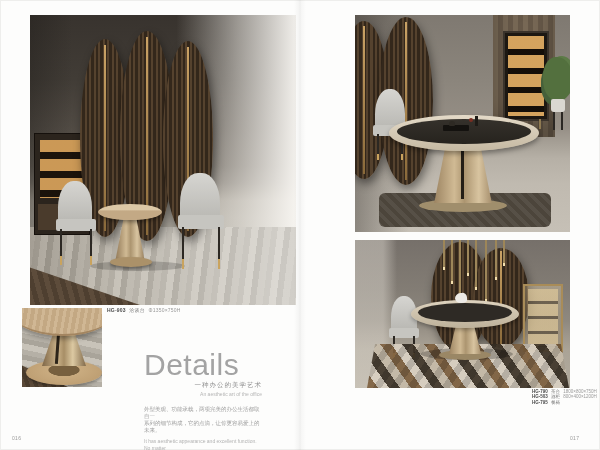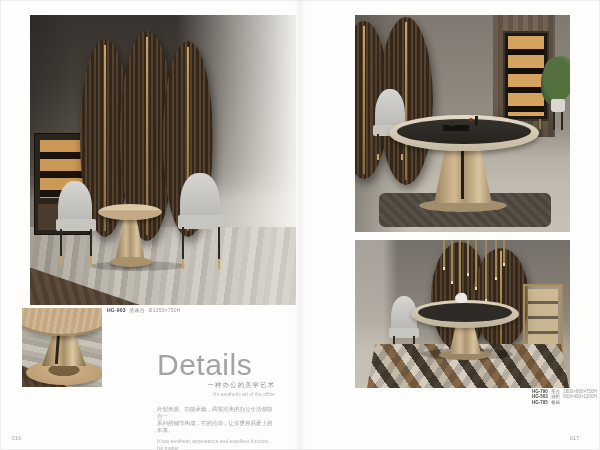--- a/index.html
+++ b/index.html
@@ -130,21 +130,21 @@
   .ld-top{left:-16px;top:-34px;width:114px;height:60px;border-radius:50%;
     background:repeating-linear-gradient(100deg,#d0b794 0 3px,#c3a883 3px 7px);
     border-bottom:2px solid #a38560;box-shadow:0 3px 5px rgba(0,0,0,.35);}
 
   
   .caption-left{position:absolute;left:107px;top:307px;font-size:5px;letter-spacing:.2px;white-space:nowrap;}
   .caption-left .code{color:#4c4c4c;font-weight:bold;margin-right:2px;}
   .caption-left .nm{color:#777;margin-right:2px;}
   .caption-left .sz{color:#9a9a9a;}
 
-  .details-block{position:absolute;left:157px;top:352px;width:118px;}
+  .details-block{position:absolute;left:144px;top:352px;width:118px;}
   .details-title{font-size:30px;line-height:26px;color:#a3a3a3;letter-spacing:.5px;font-weight:normal;margin:0;}
   .details-sub-cn{text-align:right;font-size:6.5px;letter-spacing:1px;color:#8d8d8d;margin-top:3px;}
   .details-sub-en{text-align:right;font-size:5px;color:#b5b5b5;margin-top:1px;}
   .details-body-cn{margin-top:9px;font-size:5.5px;line-height:7px;color:#9c9c9c;}
   .details-body-en{margin-top:4px;font-size:5px;line-height:6.5px;color:#b3b3b3;}
 
   .products{position:absolute;left:532px;top:389px;font-size:4.5px;line-height:5.4px;white-space:nowrap;}
   .products .code{color:#4c4c4c;font-weight:bold;margin-right:2px;}
   .products .nm{color:#777;margin-right:2px;}
   .products .sz{color:#9a9a9a;}

